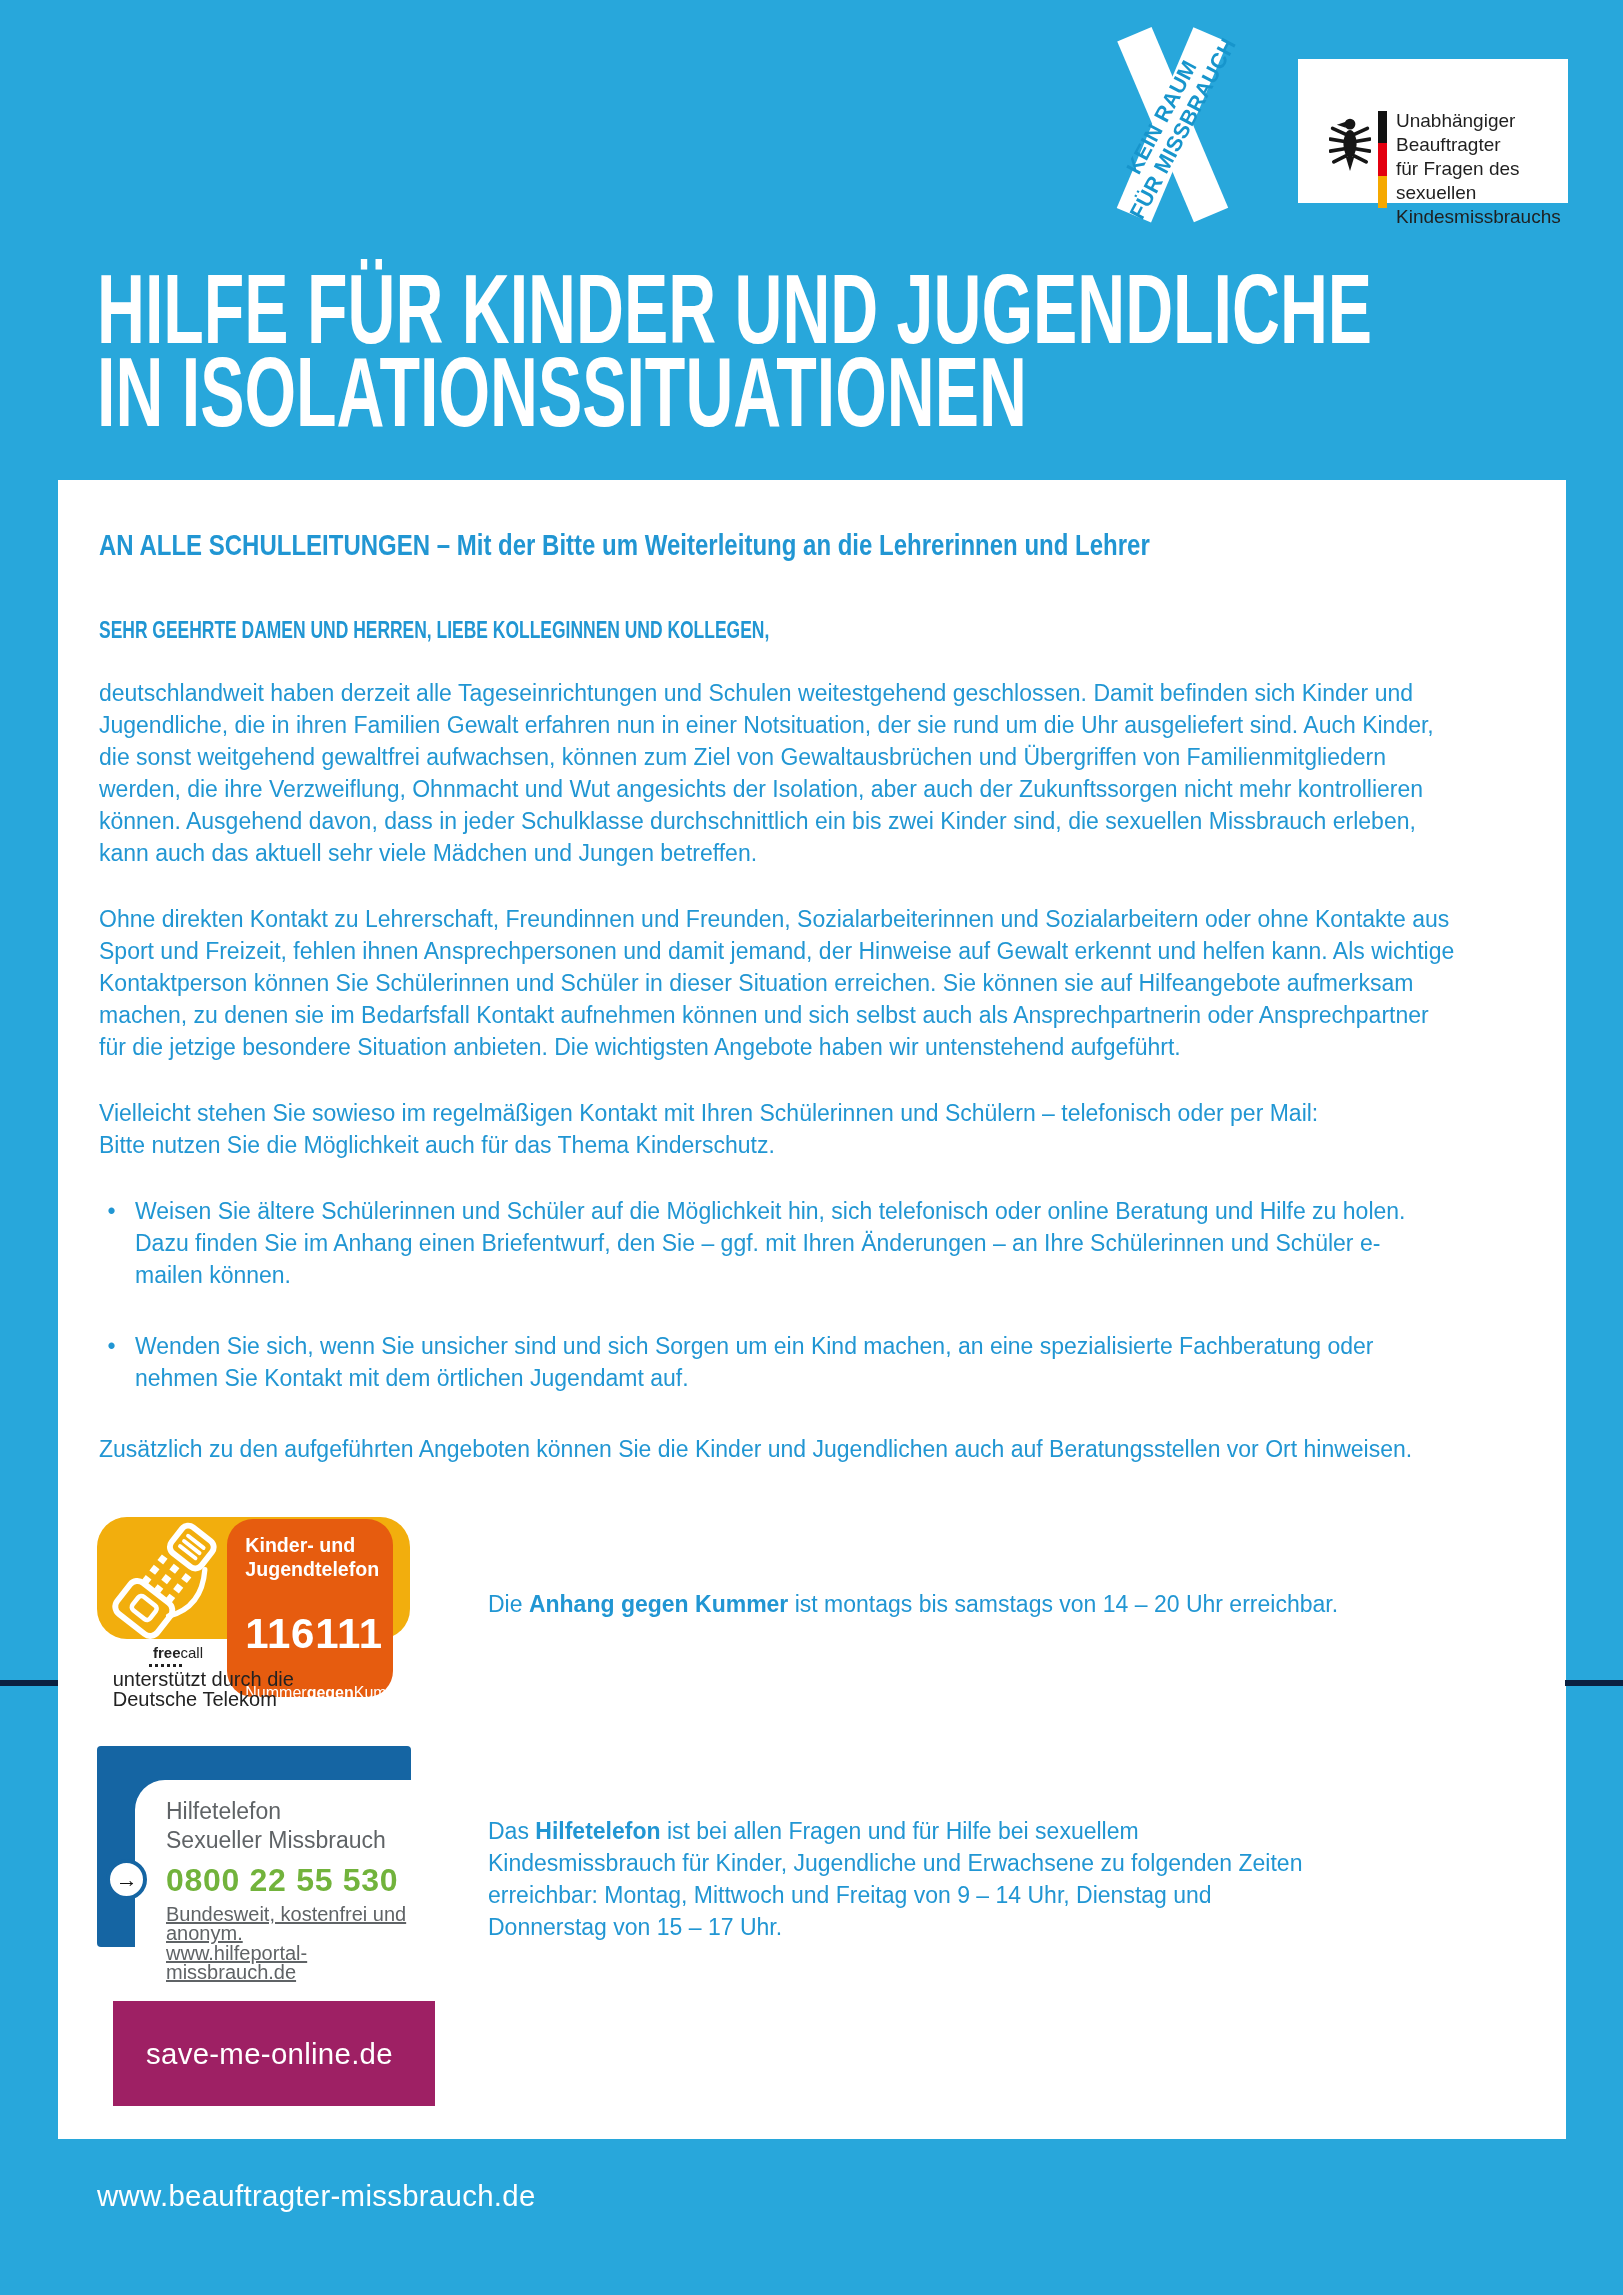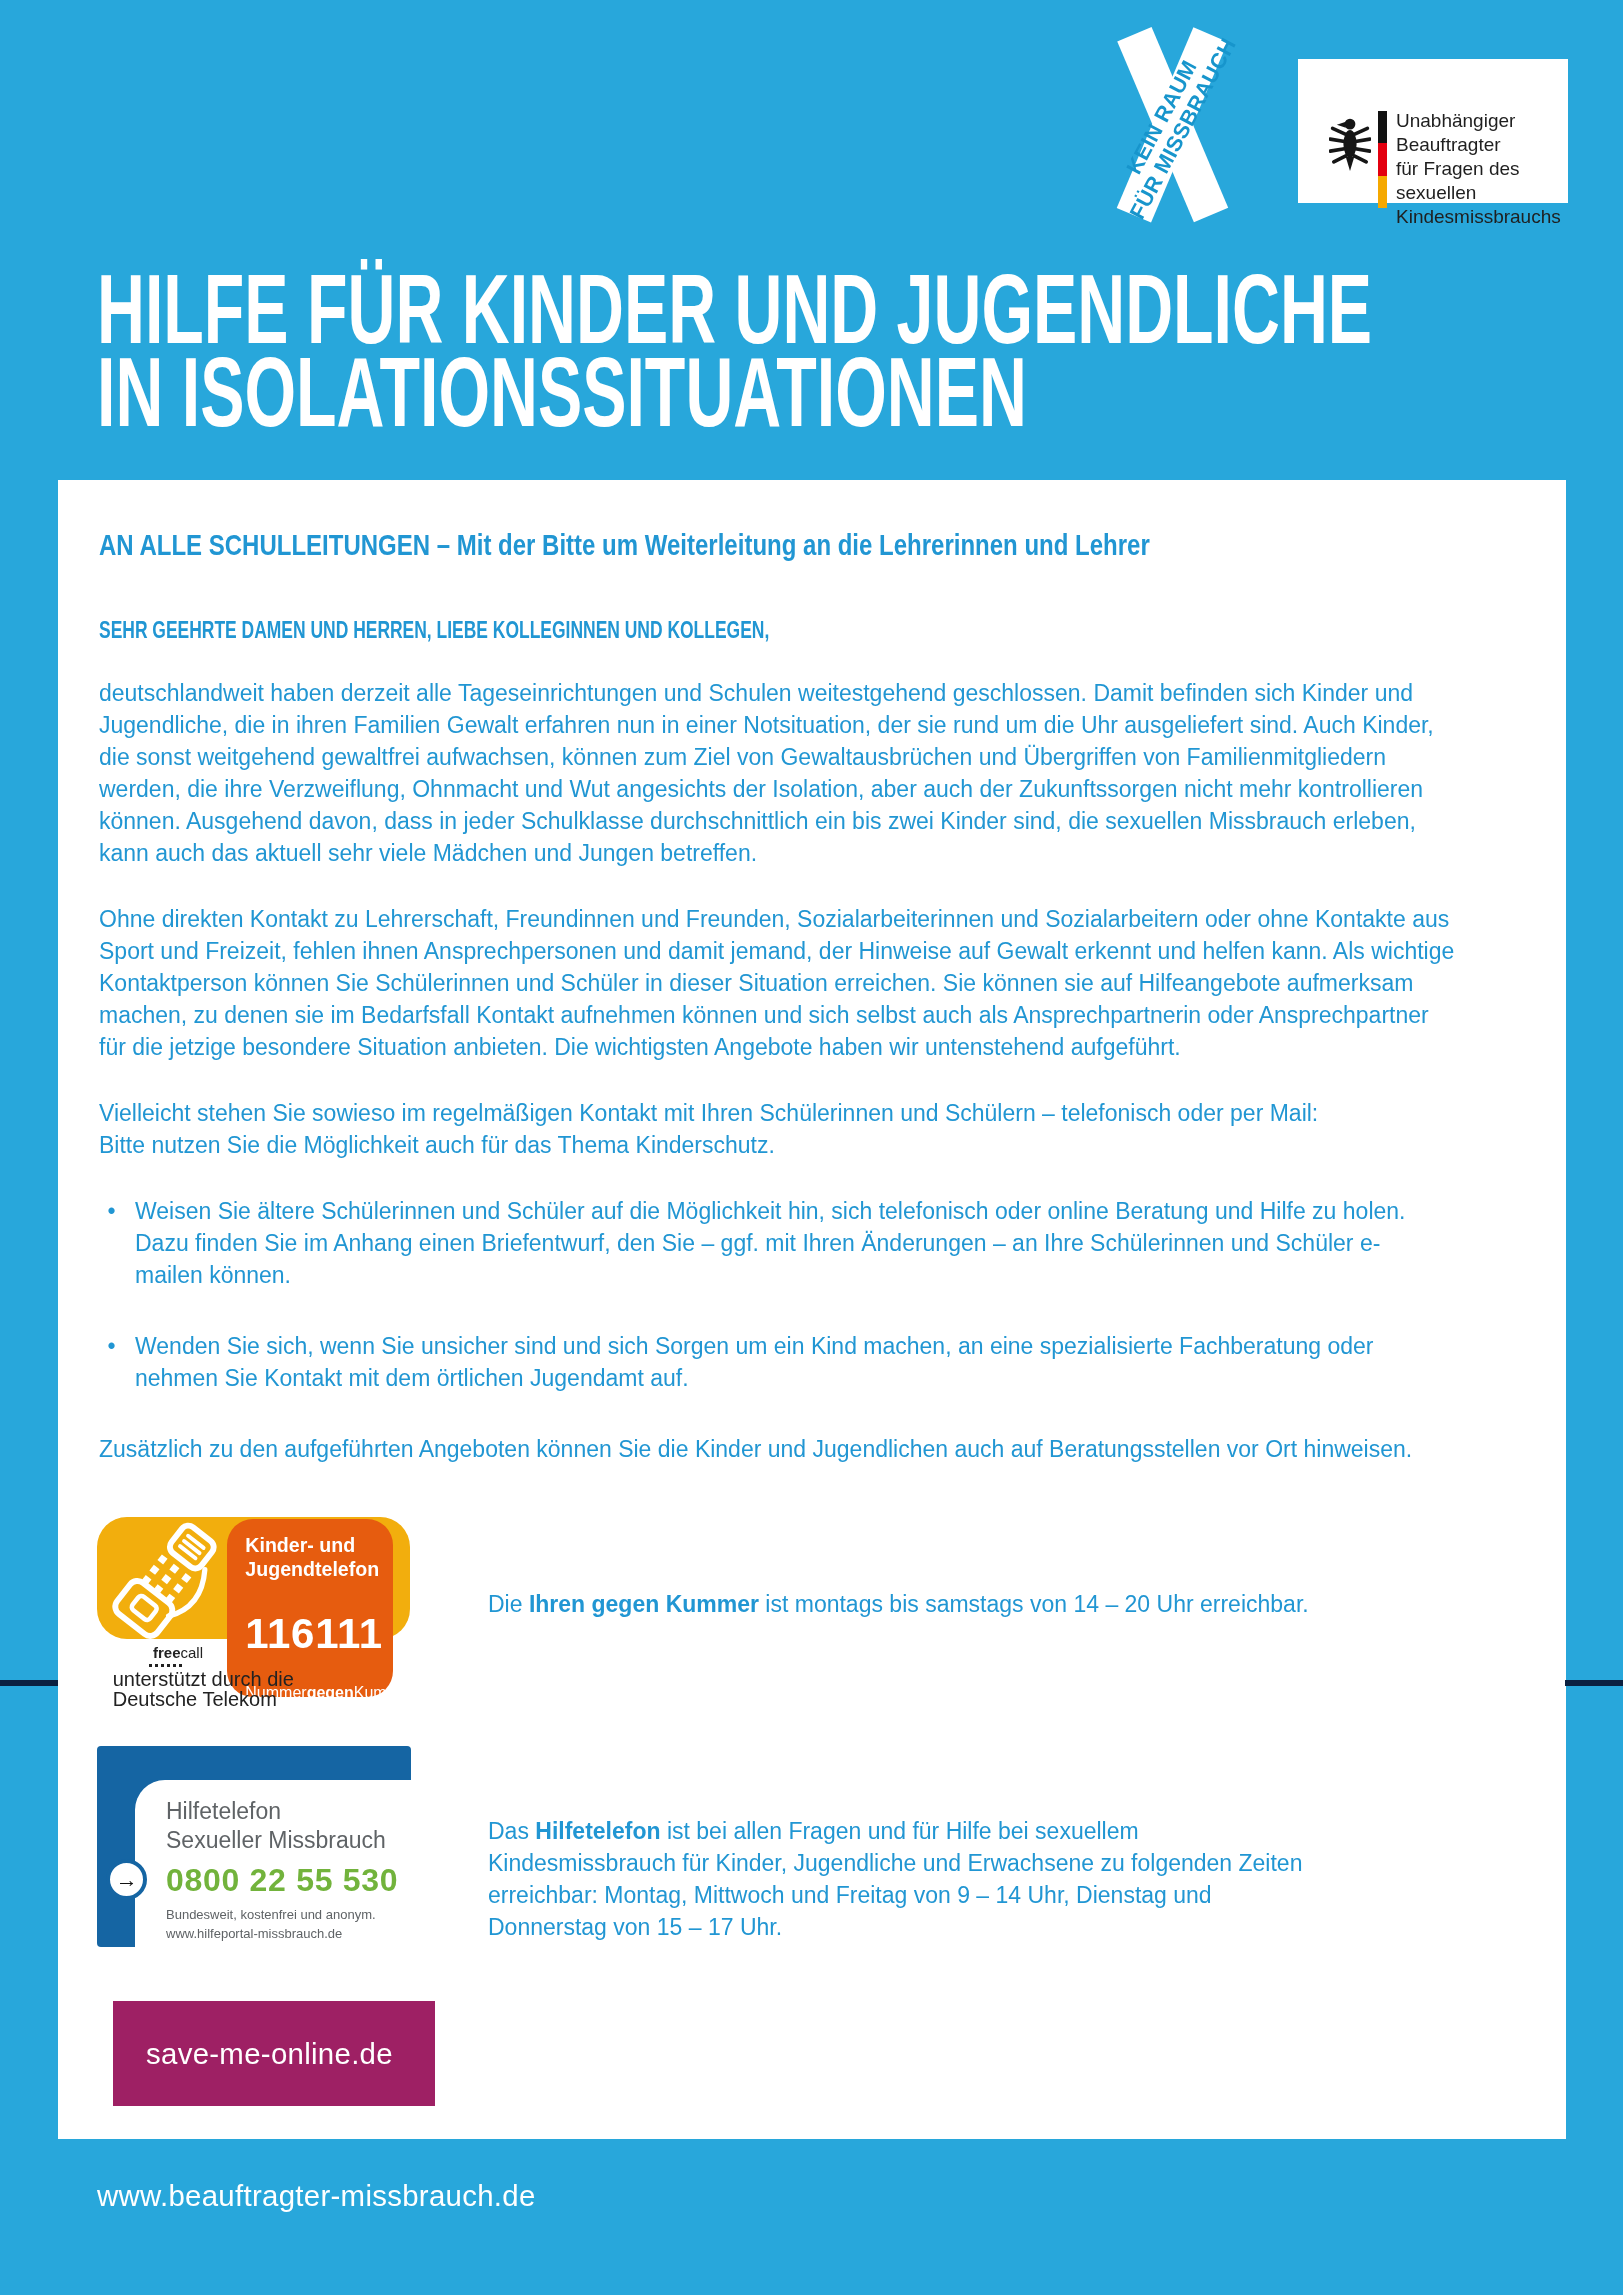--- a/index.html
+++ b/index.html
@@ -68,21 +68,21 @@
   .ngk-brand{font-size:16px;margin-top:26px;letter-spacing:0;}
   .ngk-freecall{position:absolute;left:56px;top:127px;font-size:15px;color:#222222;}
   .ngk-freecall .dots{width:33px;border-bottom:3.3px dotted #222222;height:2.6px;margin-left:-3.9px;}
   .ngk-support{position:absolute;left:15.7px;top:153px;font-size:20px;line-height:19.6px;color:#222222;}
 
   
   .hft{left:39px;top:1266px;width:314px;height:201px;background:#1565a3;border-radius:3.9px;}
   .hft-panel{position:absolute;left:38px;top:34px;right:0;bottom:0;background:#ffffff;border-top-left-radius:30px;}
   .hft-title{position:absolute;left:69px;top:51px;font-size:23px;line-height:29.4px;color:#5f6366;}
   .hft-number{position:absolute;left:69px;top:116px;font-size:32px;font-weight:bold;color:#72b33c;letter-spacing:0.7px;}
-  .hft-note{position:absolute;left:69px;top:159px;font-size:13px;line-height:19.3px;color:#5f6366;}
+  .hft-note{position:absolute;left:69px;top:159px;font-size:20px;line-height:19.3px;color:#5f6366;text-decoration:underline;}
   .hft-circle{position:absolute;left:9.2px;top:113px;width:33px;height:33px;background:#ffffff;
     border:4.6px solid #1565a3;border-radius:50%;display:flex;align-items:center;justify-content:center;
     font-size:22px;font-weight:bold;color:#111111;}
 
   
   .smo{left:39px;top:1521px;width:322px;height:105px;background:#9e2064;
     display:flex;align-items:center;padding-left:33px;box-sizing:border-box;margin-left:16px;}
   .smo-text{color:#ffffff;font-size:29.4px;letter-spacing:0.3px;}
 
   .ct-ngk{top:1108px;width:1112px;}
@@ -215,21 +215,21 @@
     <div class="ngk-freecall">
       <span class="bold">free</span><span>call</span>
       <div class="dots"></div>
     </div>
     <div class="ngk-support">
       <div>unterstützt durch die</div>
       <div>Deutsche Telekom</div>
     </div>
   </div>
   <div class="contact-text ct-ngk">
-    <span>Die </span><span class="bold">Ihren gegen Kummer</span><span> ist montags bis samstags von 14 – 20 Uhr erreichbar.</span>
+    <span>Die </span><span class="bold">Anhang gegen Kummer</span><span> ist montags bis samstags von 14 – 20 Uhr erreichbar.</span>
   </div>
 
   <div class="abs hft">
     <div class="hft-panel"></div>
     <div class="hft-title">
       <div>Hilfetelefon</div>
       <div>Sexueller Missbrauch</div>
     </div>
     <div class="hft-circle">
       <span>→</span>

